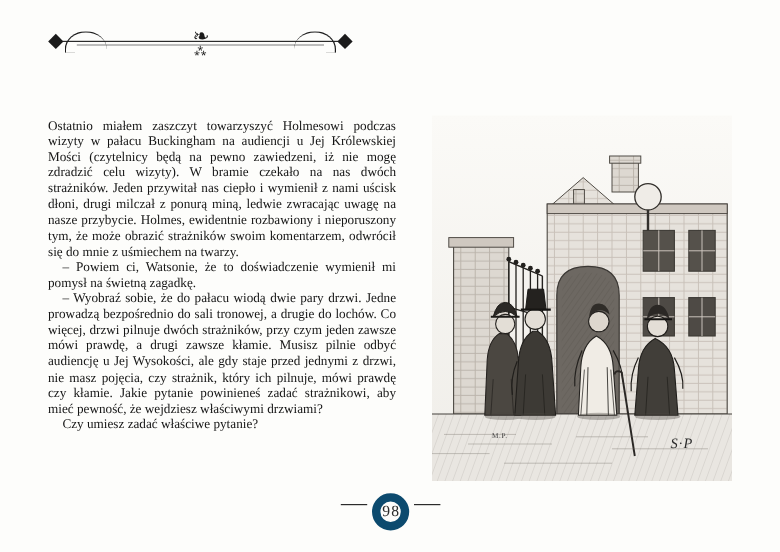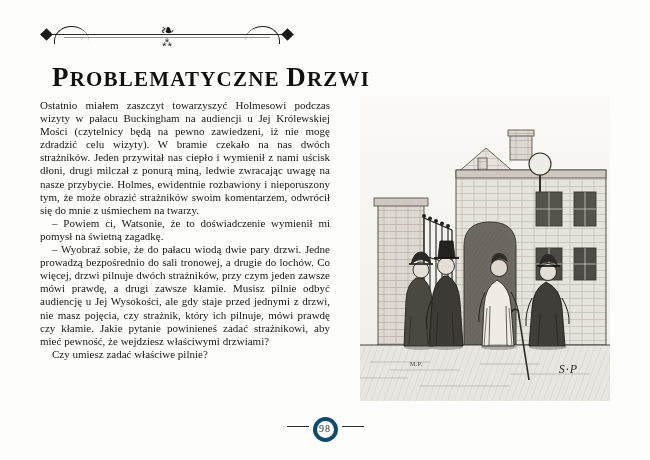--- a/index.html
+++ b/index.html
@@ -162,30 +162,30 @@
     width: 650px;
     text-align: center;
   }
   .folio-wrap {
     display: inline-block;
     position: relative;
     padding: 0 26px;
   }
   .folio {
     font-family: "Liberation Serif", serif;
-    font-size: 10px;
+    font-size: 13px;
     letter-spacing: 1px;
     color: #2b2b2b;
-    border: 4px solid #0c4a6e;
+    border: 7px solid #0c4a6e;
     border-radius: 50%;
     width: 17px;
     height: 17px;
     line-height: 16px;
     display: inline-block;
-    text-align: center;
+    text-align: right;
   }
   .folio-rule {
     position: absolute;
     top: 9px;
     width: 22px;
     height: 1px;
     background: #2b2b2b;
   }
   .folio-rule.l { left: 0; }
   .folio-rule.r { right: 0; }
@@ -199,27 +199,26 @@
     <div class="orn-line"></div>
     <div class="orn-line2"></div>
     <div class="orn-dia left"></div>
     <div class="orn-dia right"></div>
     <div class="orn-curl l"></div>
     <div class="orn-curl r"></div>
     <div class="orn-center">❧</div>
     <div class="orn-sub">⁂</div>
   </div>
 
-  <h1 class="chapter-title"><span class="drop">P</span><span>ROBLEMATYCZNE </span><span class="drop">D</span><span>RZWI</span></h1>
 
   <div class="body-col">
     <p>Ostatnio miałem zaszczyt towarzyszyć Holmesowi podczas wizyty w pałacu Buckingham na audiencji u Jej Królewskiej Mości (czytelnicy będą na pewno zawiedzeni, iż nie mogę zdradzić celu wizyty). W bramie czekało na nas dwóch strażników. Jeden przywitał nas ciepło i wymienił z nami uścisk dłoni, drugi milczał z ponurą miną, ledwie zwracając uwagę na nasze przybycie. Holmes, ewidentnie rozbawiony i nieporuszony tym, że może obrazić strażników swoim komentarzem, odwrócił się do mnie z uśmiechem na twarzy.</p>
     <p class="indent">– Powiem ci, Watsonie, że to doświadczenie wymienił mi pomysł na świetną zagadkę.</p>
     <p class="indent">– Wyobraź sobie, że do pałacu wiodą dwie pary drzwi. Jedne prowadzą bezpośrednio do sali tronowej, a drugie do lochów. Co więcej, drzwi pilnuje dwóch strażników, przy czym jeden zawsze mówi prawdę, a drugi zawsze kłamie. Musisz pilnie odbyć audiencję u Jej Wysokości, ale gdy staje przed jednymi z drzwi, nie masz pojęcia, czy strażnik, który ich pilnuje, mówi prawdę czy kłamie. Jakie pytanie powinieneś zadać strażnikowi, aby mieć pewność, że wejdziesz właściwymi drzwiami?</p>
-    <p class="indent">Czy umiesz zadać właściwe pilnie?</p>
+    <p class="indent">Czy umiesz zadać właściwe pytanie?</p>
   </div>
 
   <div class="illo">
     <svg width="250" height="305" viewBox="0 0 250 305" xmlns="http://www.w3.org/2000/svg">
       <defs>
         <pattern id="brick" width="12" height="7" patternUnits="userSpaceOnUse">
           <rect width="12" height="7" fill="#e6e2dc"></rect>
           <path d="M0 6.5 H12 M6 0 V6.5" stroke="#b6ada3" stroke-width="0.5"></path>
         </pattern>
         <pattern id="brick2" width="12" height="7" patternUnits="userSpaceOnUse" patternTransform="translate(6,3)">

